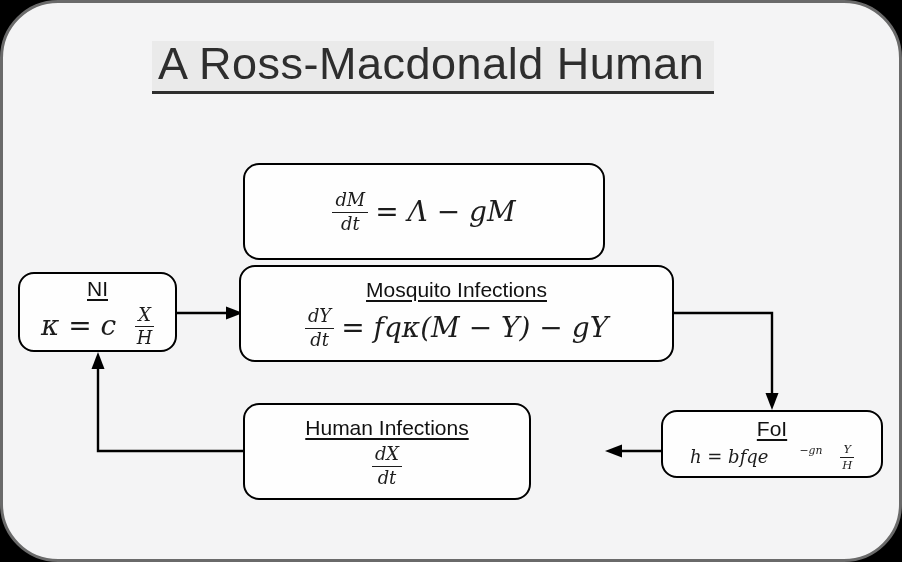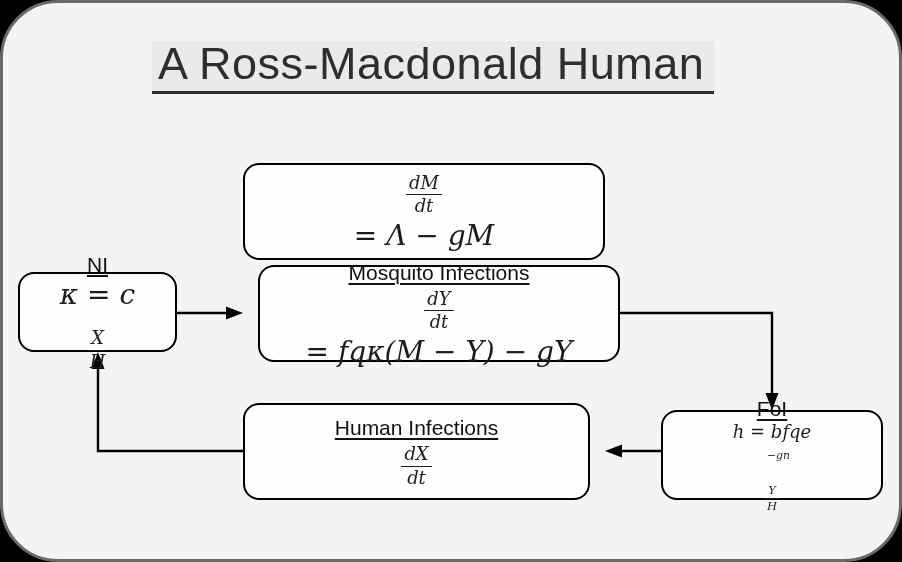--- a/index.html
+++ b/index.html
@@ -25,21 +25,21 @@
     gap:4px;color:#111;
   }
   .node-label{
     font-size:21px;line-height:1.15;
     text-decoration:underline;text-decoration-thickness:2px;text-underline-offset:3px;
     color:#111;
   }
   .eq{
     display:flex;align-items:center;justify-content:center;gap:7px;
     font-family:"DejaVu Serif",serif;font-style:italic;
-    font-size:28px;line-height:1;color:#1c1c1c;white-space:nowrap;flex-direction:column;
+    font-size:28px;line-height:1;color:#1c1c1c;white-space:nowrap;
   }
   .frac{
     display:inline-flex;flex-direction:column;align-items:center;
     font-size:0.64em;line-height:1.08;
   }
   .frac .num{border-bottom:1.8px solid #1c1c1c;padding:0 3px 2px;}
   .frac .den{padding-top:1px;}
   .sup{font-size:0.60em;position:relative;top:-0.55em;margin-left:15px;margin-right:2px;}
   svg.arrows{position:absolute;inset:0;pointer-events:none;}
 </style>
@@ -69,21 +69,21 @@
   <div class="node" style="left:243px;top:163px;width:362px;height:97px">
     <div class="eq">
       <span class="frac">
         <span class="num">dM</span>
         <span class="den">dt</span>
       </span>
       <span>= Λ − gM</span>
     </div>
   </div>
 
-  <div class="node" style="left:258px;top:265px;width:362px;height:97px">
+  <div class="node" style="left:239px;top:265px;width:435px;height:97px">
     <div class="node-label">Mosquito Infections</div>
     <div class="eq">
       <span class="frac">
         <span class="num">dY</span>
         <span class="den">dt</span>
       </span>
       <span>= fqκ(M − Y) − gY</span>
     </div>
   </div>
 
@@ -91,31 +91,31 @@
     <div class="node-label">NI</div>
     <div class="eq" style="gap:19px">
       <span>κ = c</span>
       <span class="frac">
         <span class="num">X</span>
         <span class="den">H</span>
       </span>
     </div>
   </div>
 
-  <div class="node" style="left:243px;top:403px;width:347px;height:97px">
+  <div class="node" style="left:243px;top:403px;width:288px;height:97px">
     <div class="node-label">Human Infections</div>
     <div class="eq">
       <span class="frac">
         <span class="num">dX</span>
         <span class="den">dt</span>
       </span>
     </div>
   </div>
 
-  <div class="node" style="left:661px;top:410px;width:222px;height:90px;gap:2px">
+  <div class="node" style="left:661px;top:410px;width:222px;height:68px;gap:2px">
     <div class="node-label">FoI</div>
     <div class="eq" style="gap:16px;font-size:18px">
       <span>h = bfqe</span>
         <span class="sup">−gn</span>
       <span class="frac">
         <span class="num">Y</span>
         <span class="den">H</span>
       </span>
     </div>
   </div>

